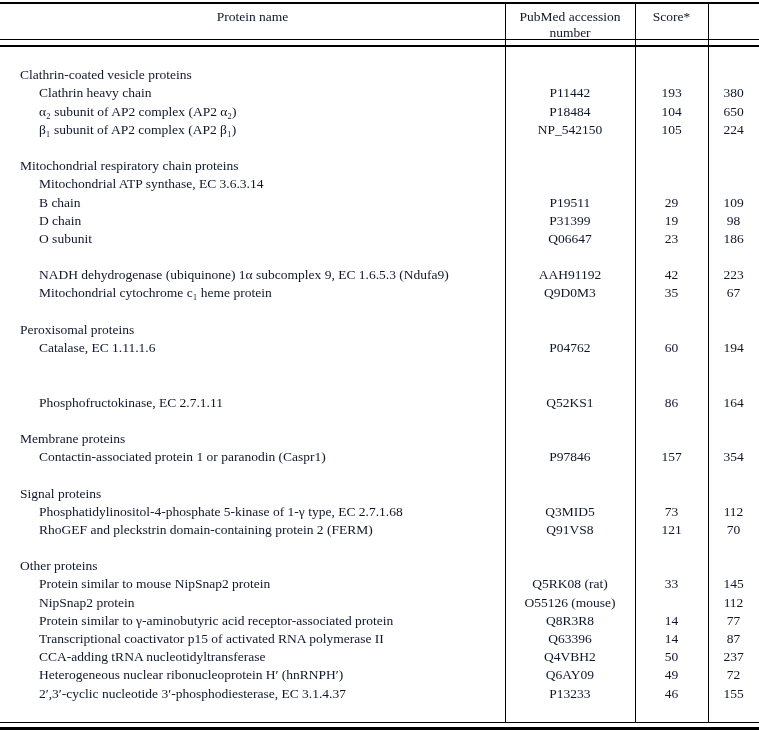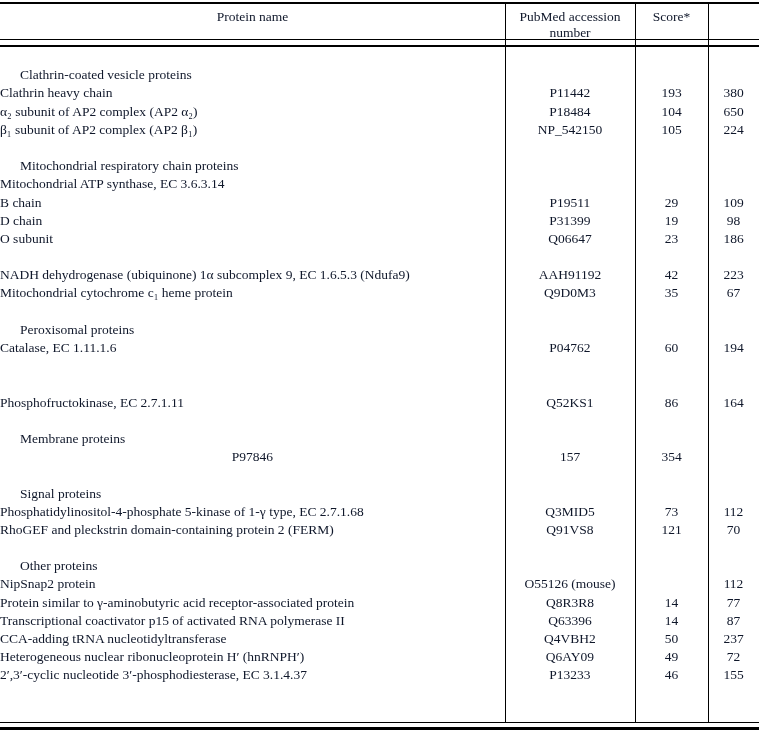--- a/index.html
+++ b/index.html
@@ -61,21 +61,21 @@
     grid-template-columns: 505px 130px 73px 51px;
     height: 18.2px;
     font-size: 13.5px;
     line-height: 18.2px;
     white-space: nowrap;
   }
   .cell { overflow: visible; }
   .cell.name  { text-align: left; }
   .cell.acc, .cell.mass, .cell.score { text-align: center; }
   .row.group .cell.name { padding-left: 20px; }
-  .row.item  .cell.name { }
+  .row.item  .cell.name { padding-left: 39px; }
 </style>
 </head>
 <body>
 
 <div class="page">
 
   <div class="hrule r-top"></div>
   <div class="hrule r-thin1"></div>
   <div class="hrule r-thick1"></div>
   <div class="hrule r-thin2"></div>
@@ -217,20 +217,21 @@
     <div class="cell mass"></div>
     <div class="cell score"></div>
   </div>
       <div class="row group">
     <div class="cell name">Membrane proteins</div>
     <div class="cell acc"></div>
     <div class="cell mass"></div>
     <div class="cell score"></div>
   </div>
       <div class="row item">
+    <div class="cell name">Contactin-associated protein 1 or paranodin (Caspr1)</div>
     <div class="cell acc">P97846</div>
     <div class="cell mass">157</div>
     <div class="cell score">354</div>
   </div>
       <div class="row spacer">
     <div class="cell name"></div>
     <div class="cell acc"></div>
     <div class="cell mass"></div>
     <div class="cell score"></div>
   </div>
@@ -258,20 +259,26 @@
     <div class="cell mass"></div>
     <div class="cell score"></div>
   </div>
       <div class="row group">
     <div class="cell name">Other proteins</div>
     <div class="cell acc"></div>
     <div class="cell mass"></div>
     <div class="cell score"></div>
   </div>
       <div class="row item">
+    <div class="cell name">Protein similar to mouse NipSnap2 protein</div>
+    <div class="cell acc">Q5RK08 (rat)</div>
+    <div class="cell mass">33</div>
+    <div class="cell score">145</div>
+  </div>
+      <div class="row item">
     <div class="cell name">NipSnap2 protein</div>
     <div class="cell acc">O55126 (mouse)</div>
     <div class="cell mass"></div>
     <div class="cell score">112</div>
   </div>
       <div class="row item">
     <div class="cell name">Protein similar to γ-aminobutyric acid receptor-associated protein</div>
     <div class="cell acc">Q8R3R8</div>
     <div class="cell mass">14</div>
     <div class="cell score">77</div>

